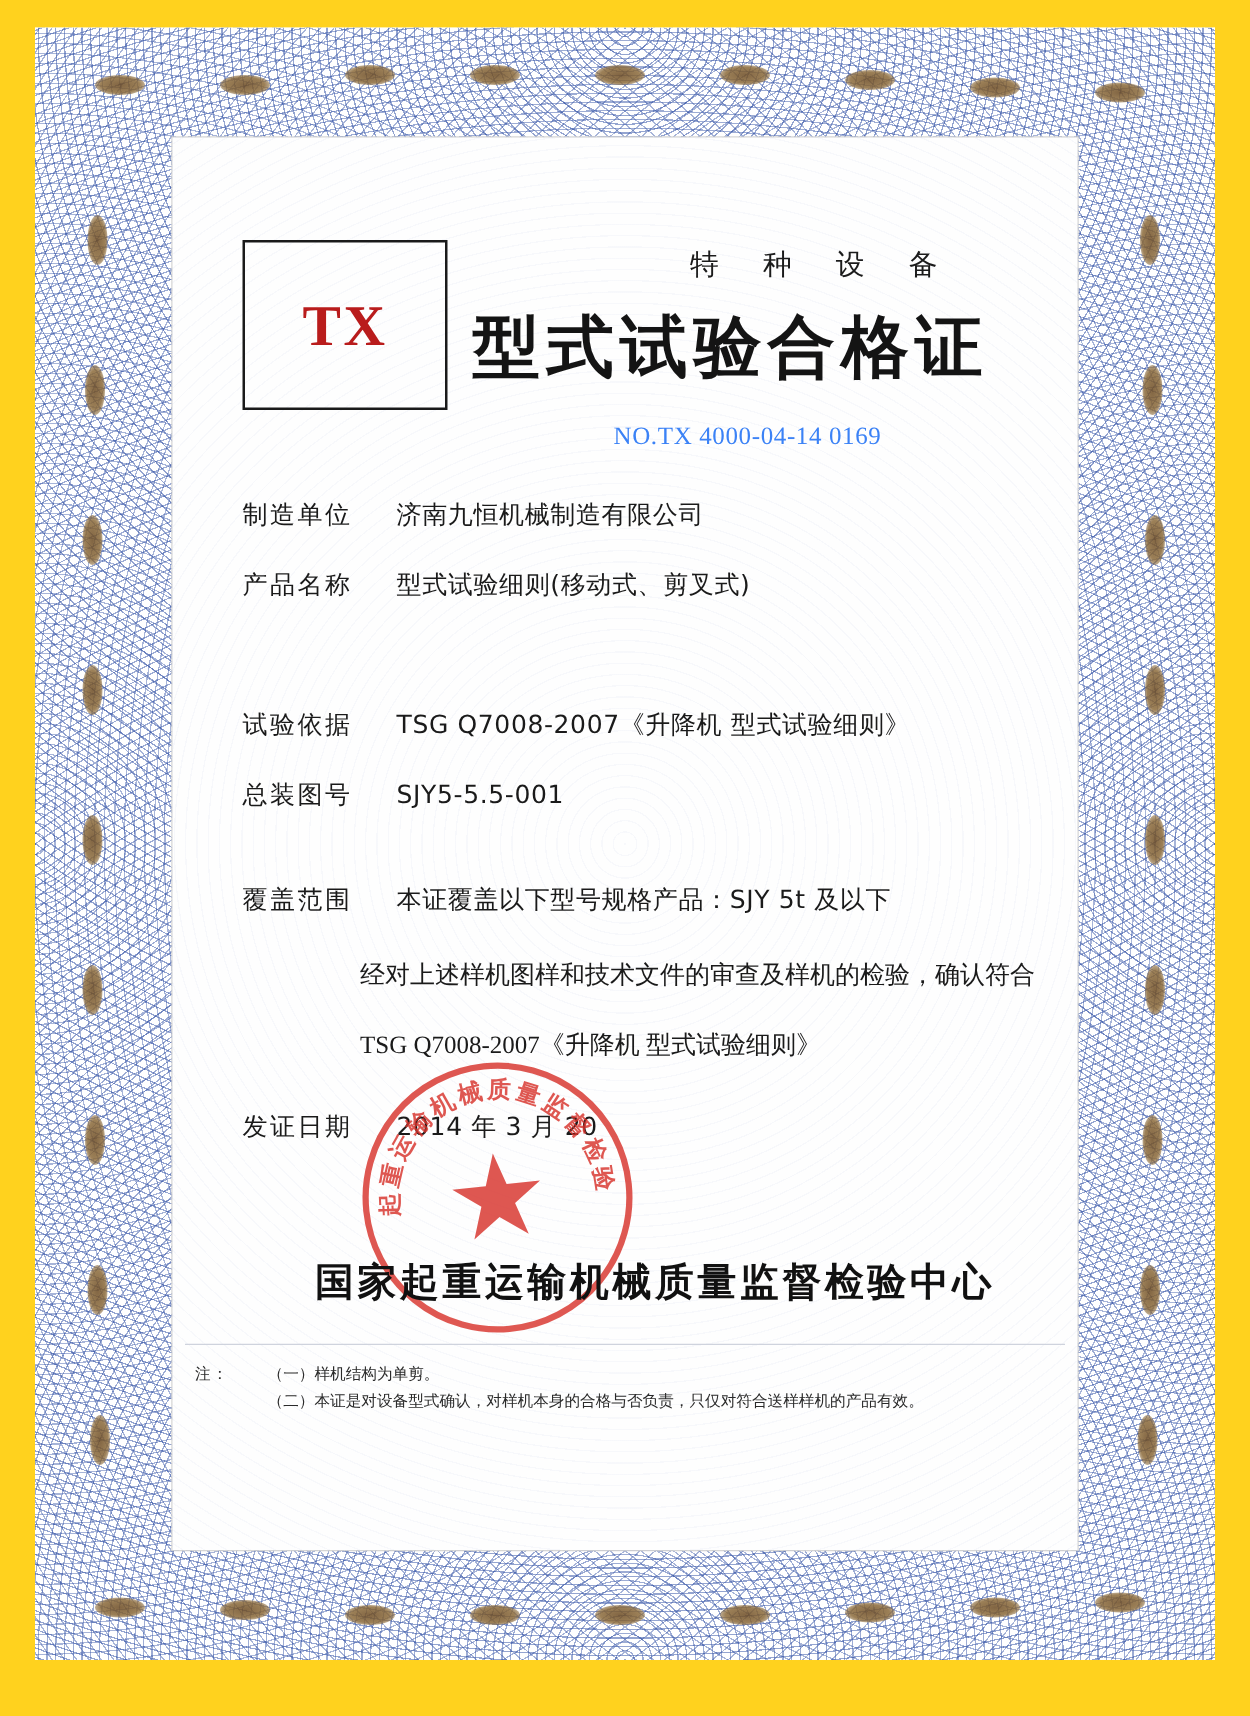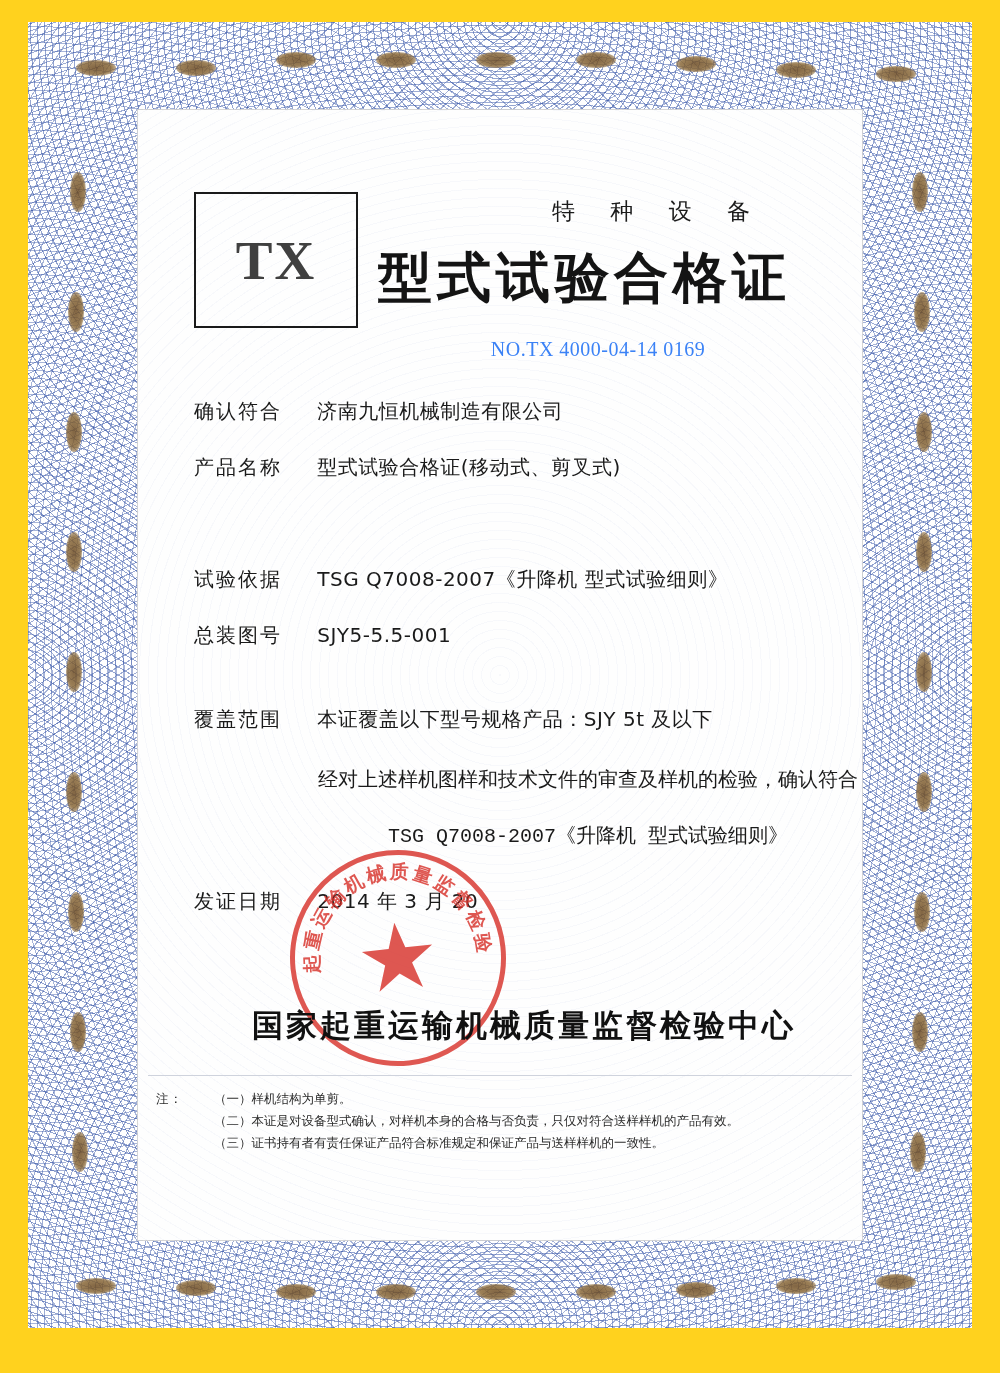--- a/index.html
+++ b/index.html
@@ -100,24 +100,24 @@
     top: 82px;
     width: 160px;
     height: 132px;
     border: 2px solid #1a1a1a;
     display: flex;
     align-items: center;
     justify-content: center;
   }
   #tx-box span {
     font-family: "Liberation Serif", serif;
-    font-size: 55px;
+    font-size: 46px;
     font-weight: 700;
     letter-spacing: 2px;
-    color: #404040;
+    color: #b91c1c;
   }
   #title-small {
     position: absolute;
     left: 320px;
     top: 86px;
     width: 400px;
     text-align: center;
     font-size: 23px;
     letter-spacing: 14px;
     color: #1b1b1b;
@@ -167,24 +167,23 @@
     display: inline-block;
     font-family: "DejaVu Sans", sans-serif;
     font-size: 20px;
     letter-spacing: .5px;
   }
   .para {
     position: absolute;
     left: 150px;
     width: 600px;
     font-size: 20px;
-    font-family: Liberation Mono, monospace;
+    font-family: Liberation Serif, serif;
     color: #1a1a1a;
     white-space: nowrap;
-    text-align: center;
   }
 
   
   #seal {
     position: absolute;
     left: 152px;
     top: 740px;
     width: 206px;
     height: 206px;
     border-radius: 50%;
@@ -329,26 +328,26 @@
 
       <div id="tx-box">
         <span>TX</span>
       </div>
 
       <div id="title-small">特 种 设 备</div>
       <div id="title-big">型式试验合格证</div>
       <div id="cert-no">NO.TX 4000-04-14 0169</div>
 
       <div class="field" style="top:288px;">
-        <span class="lab">确认符合</span>
+        <span class="lab">制造单位</span>
         <span class="val">济南九恒机械制造有限公司</span>
       </div>
       <div class="field" style="top:344px;">
         <span class="lab">产品名称</span>
-        <span class="val">型式试验合格证(移动式、剪叉式)</span>
+        <span class="val">型式试验细则(移动式、剪叉式)</span>
       </div>
       <div class="field" style="top:456px;">
         <span class="lab">试验依据</span>
         <span class="val">TSG Q7008-2007《升降机 型式试验细则》</span>
       </div>
       <div class="field" style="top:512px;">
         <span class="lab">总装图号</span>
         <span class="val">SJY5-5.5-001</span>
       </div>
 
@@ -380,19 +379,18 @@
 
       <div id="issuer">国家起重运输机械质量监督检验中心</div>
 
       <div id="rule"></div>
 
       <div id="notes">
         <span class="notes-label">注：</span>
         <ol>
           <li>（一）样机结构为单剪。</li>
           <li>（二）本证是对设备型式确认，对样机本身的合格与否负责，只仅对符合送样样机的产品有效。</li>
-          <li>（三）证书持有者有责任保证产品符合标准规定和保证产品与送样样机的一致性。</li>
         </ol>
       </div>
 
     </div>
   </div>
 </div>
 
 </body></html>

